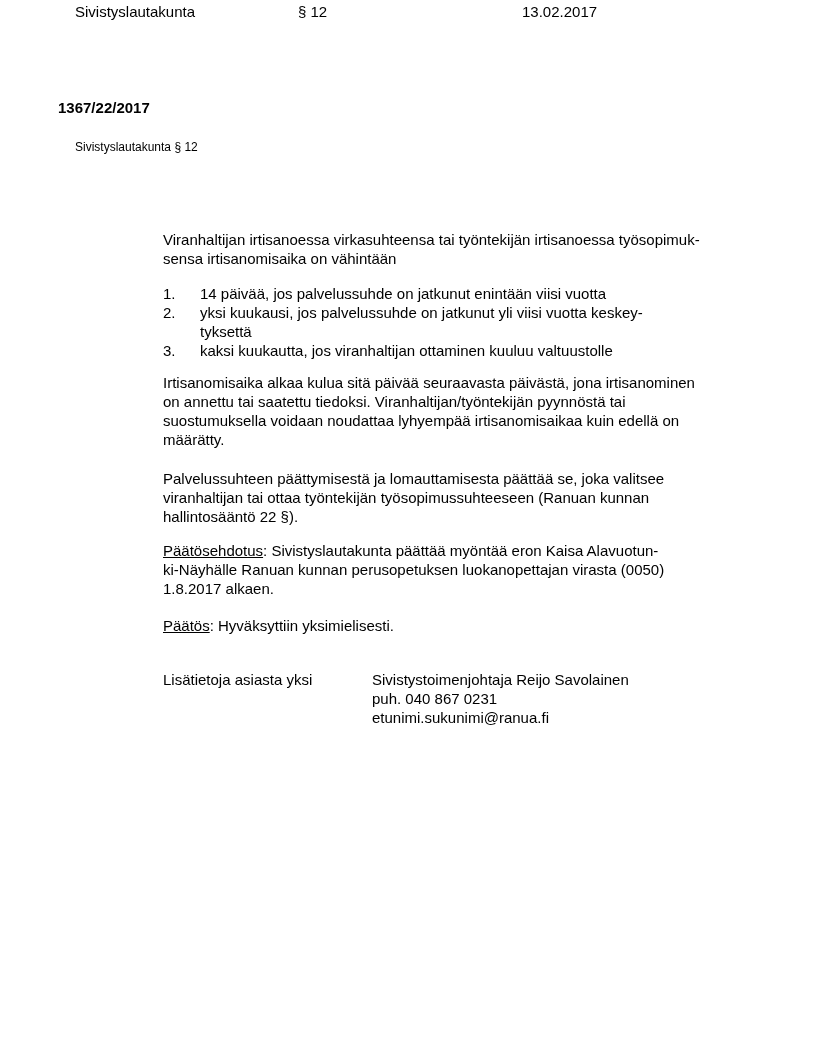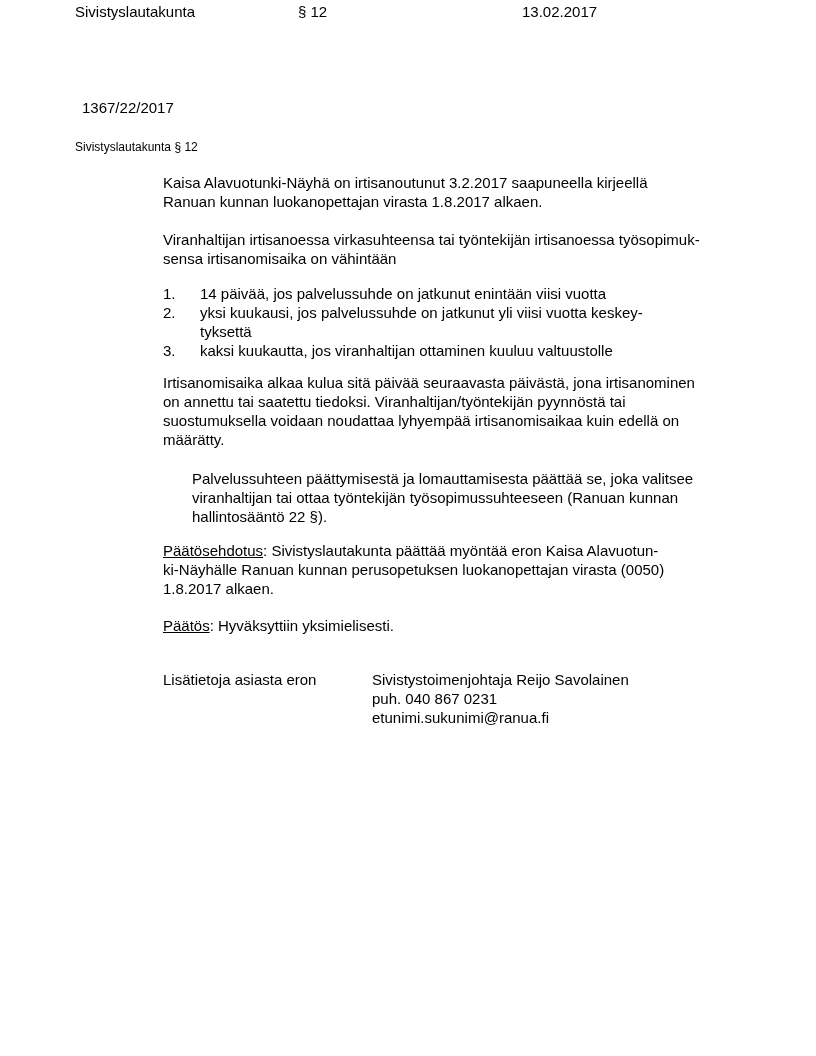--- a/index.html
+++ b/index.html
@@ -18,28 +18,28 @@
 
   .header-row { position: absolute; top: 2px; left: 75px; width: 680px; }
   .header-row .col-committee { display: inline-block; width: 223px; }
   .header-row .col-section   { display: inline-block; width: 224px; }
   .header-row .col-date      { display: inline-block; }
 
   .doc-title {
     position: absolute; top: 37px; left: 75px; width: 640px;
     margin: 0; font-size: 17px; line-height: 21px; font-weight: bold;
   }
-  .diary           { position: absolute; top: 98px;  left: 82px; }
+  .diary           { position: absolute; top: 98px;  left: 58px; font-weight: bold; }
   .section-heading { position: absolute; top: 138px; left: 75px; font-weight: normal; margin: 0; font-size: 12px; }
 
   .para { margin: 0; position: absolute; left: 163px; width: 562px; }
   .p1 { top: 173px; }
   .p2 { top: 230px; }
   .p3 { top: 373px; }
-  .p4 { top: 469px; margin-left: 29px; }
+  .p4 { top: 469px; }
   .p5 { top: 541px; }
   .p6 { top: 616px; }
 
   .num-list { position: absolute; top: 284px; left: 163px; width: 562px; }
   .list-row { display: flex; }
   .list-row .num { width: 37px; flex: 0 0 37px; }
   .list-row .item-text { flex: 1; }
 
   .lead { font-weight: normal; text-decoration: underline; }
 
@@ -52,22 +52,20 @@
 
 <div class="page">
 
   <div class="header-row"><span class="col-committee">Sivistyslautakunta</span><span class="col-section">§ 12</span><span class="col-date">13.02.2017</span></div>
 
 
   <div class="diary">1367/22/2017</div>
 
   <h2 class="section-heading">Sivistyslautakunta § 12</h2>
 
-  <p class="para p1 pre">Kaisa Alavuotunki-Näyhä on irtisanoutunut 3.2.2017 saapuneella kirjeellä
-Ranuan kunnan luokanopettajan virasta 1.8.2017 alkaen.</p>
 
   <p class="para p2 pre">Viranhaltijan irtisanoessa virkasuhteensa tai työntekijän irtisanoessa työsopimuk-
 sensa irtisanomisaika on vähintään</p>
 
   <div class="num-list">
     <div class="list-row">
         <span class="num">1.</span>
         <span class="item-text pre">14 päivää, jos palvelussuhde on jatkunut enintään viisi vuotta</span>
       </div>
     <div class="list-row">
@@ -90,19 +88,19 @@
 viranhaltijan tai ottaa työntekijän työsopimussuhteeseen (Ranuan kunnan
 hallintosääntö 22 §).</p>
 
   <p class="para p5 pre"><span class="lead">Päätösehdotus</span><span>: Sivistyslautakunta päättää myöntää eron Kaisa Alavuotun-
 ki-Näyhälle Ranuan kunnan perusopetuksen luokanopettajan virasta (0050)
 1.8.2017 alkaen.</span></p>
 
   <p class="para p6 pre"><span class="lead">Päätös</span><span>: Hyväksyttiin yksimielisesti.</span></p>
 
   <div class="contact">
-      <span class="contact-label">Lisätietoja asiasta eron</span>
+      <span class="contact-label">Lisätietoja asiasta yksi</span>
       <span class="contact-lines pre">Sivistystoimenjohtaja Reijo Savolainen
 puh. 040 867 0231
 etunimi.sukunimi@ranua.fi</span>
     </div>
 
 </div>
 
 </body></html>

